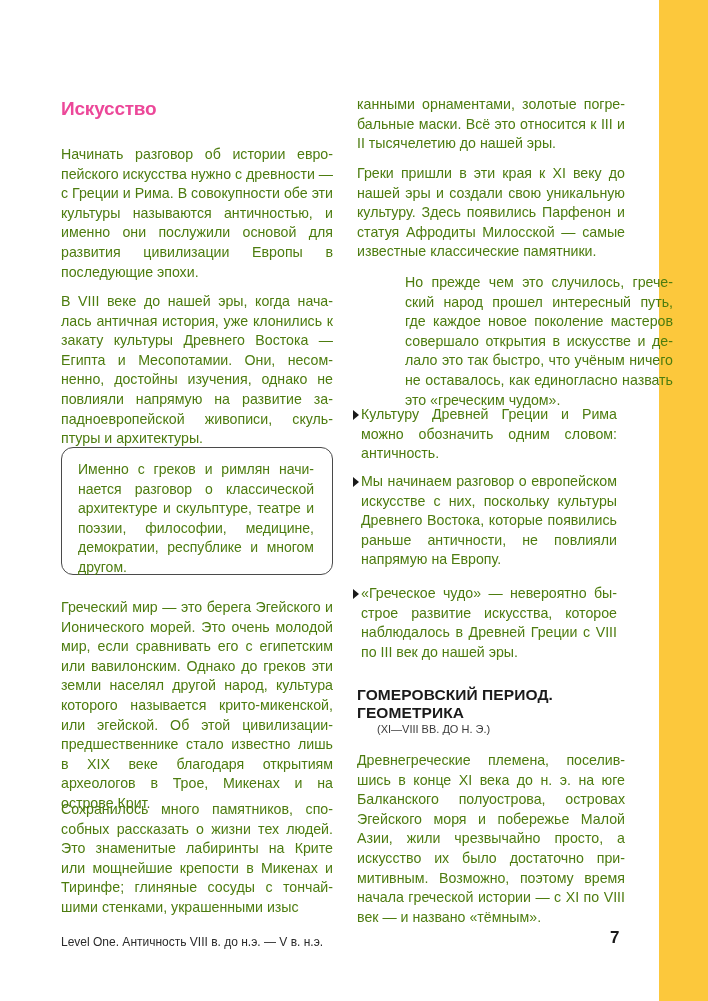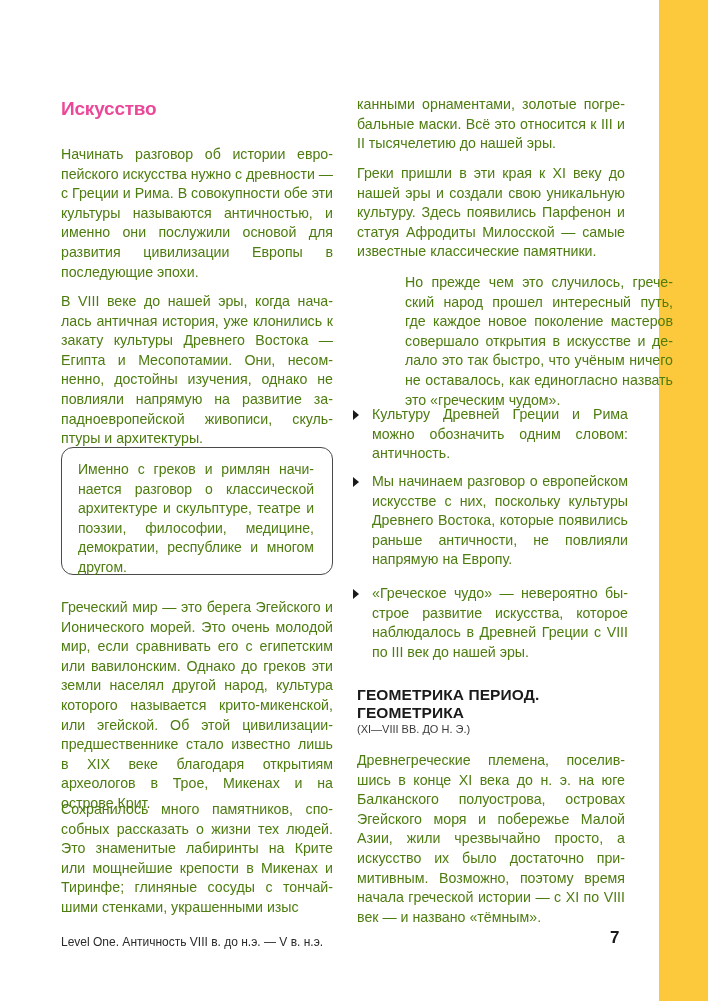--- a/index.html
+++ b/index.html
@@ -29,28 +29,28 @@
   }
   .note-box p.para { font-size: 14px; line-height: 19.6px; }
   .bullet {
     position: absolute; left: 353px; width: 280px;
   }
   .bullet .tri {
     position: absolute; left: 0; top: 5px; width: 0; height: 0;
     border-top: 5px solid transparent; border-bottom: 5px solid transparent;
     border-left: 6px solid #1a1a1a;
   }
-  .bullet p.para { margin-left: 19px; width: 256px; }
+  .bullet p.para { margin-left: 8px; width: 256px; }
   .sec-heading {
     position: absolute; left: 357px; top: 686px; width: 280px;
     font-weight: bold; font-size: 15.5px; line-height: 18px; color: #1a1a1a;
     letter-spacing: 0.1px;
   }
   .sec-sub {
-    position: absolute; left: 357px; top: 722px;
+    position: absolute; left: 377px; top: 722px;
     font-size: 11px; line-height: 14px; color: #3a3a3a;
   }
   .footer-text {
     position: absolute; left: 61px; top: 935px;
     font-size: 12px; color: #2b2b2b;
   }
   .page-num {
     position: absolute; left: 610px; top: 928px;
     font-size: 17px; font-weight: bold; color: #1a1a1a;
   }
@@ -85,21 +85,21 @@
 <div class="bullet" style="top:472px;">
   <span class="tri"></span>
   <p class="para">Мы начинаем разговор о европей­ском искусстве с них, посколь­ку культуры Древнего Востока, которые появились раньше антич­ности, не повлияли напрямую на Европу.</p>
 </div>
 <div class="bullet" style="top:584px;">
   <span class="tri"></span>
   <p class="para">«Греческое чудо» — невероятно бы­строе развитие искусства, которое наблюдалось в Древней Греции с VIII по III век до нашей эры.</p>
 </div>
 
 <h2 class="sec-heading" style="margin:0;">
-  <span>ГЕОМЕТРИКА ПЕРИОД.</span><br>
+  <span>ГОМЕРОВСКИЙ ПЕРИОД.</span><br>
   <span>ГЕОМЕТРИКА</span>
 </h2>
 <div class="sec-sub">(XI—VIII ВВ. ДО Н. Э.)</div>
 
 <p class="para abs" style="left:357px; top:751px; width:268px;">Древнегреческие племена, поселив­шись в конце XI века до н. э. на юге Балканского полуострова, островах Эгейского моря и побережье Ма­лой Азии, жили чрезвычайно просто, а искусство их было достаточно при­митивным. Возможно, поэтому время начала греческой истории — с XI по VIII век — и названо «тёмным».</p>
 
 <div class="footer-text">Level One. Античность VIII в. до н.э. — V в. н.э.</div>
 <div class="page-num">7</div>
 
 </body></html>

